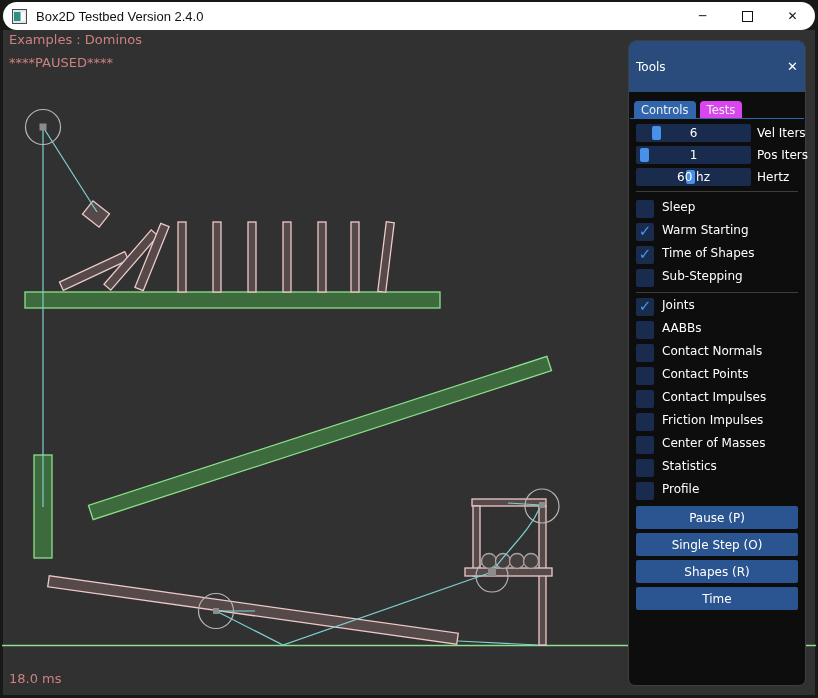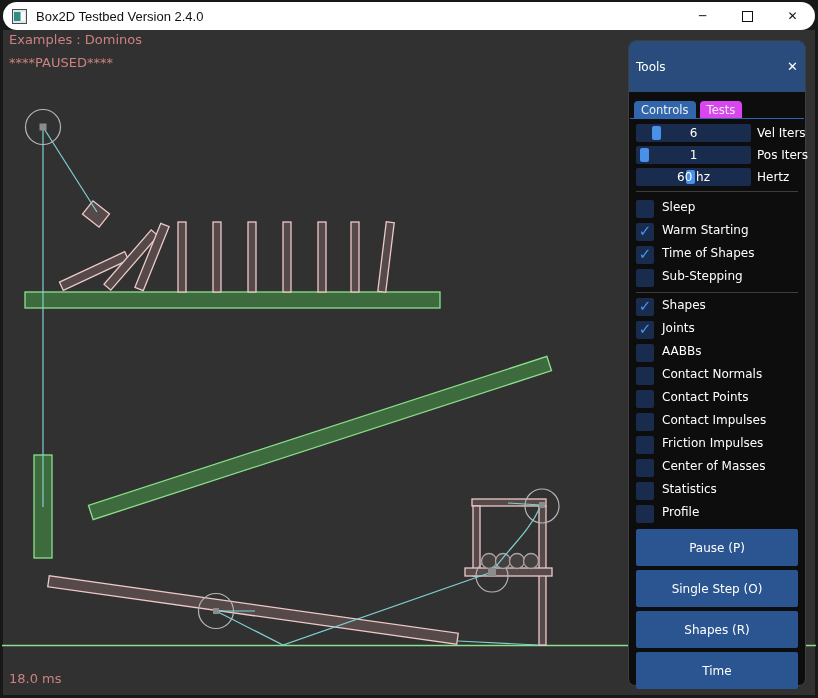--- a/index.html
+++ b/index.html
@@ -48,21 +48,21 @@
   .slider-value{position:absolute;inset:0;display:flex;align-items:center;justify-content:center;font-size:12px;}
   .ctl-label{font-size:12px;margin-left:6px;white-space:nowrap;text-align:right;}
   .sep{height:1px;background:#3d3d3d;margin:5px 0 8px 0;}
   .sep2{height:1px;background:#3d3d3d;margin:0 0 5px 0;}
   .cb-row{display:flex;height:18px;margin-bottom:5px;}
   .cb-box{width:18px;height:18px;background:#1a2c4e;border-radius:2px;position:relative;flex:none;}
   .cb-box.checked::after{content:"\2713";position:absolute;inset:-2px 0 0 0;display:flex;align-items:center;
                          justify-content:center;color:#4296fa;font-weight:700;font-size:15px;}
   .cb-label{margin-left:8px;font-size:12px;white-space:nowrap;}
   .btn-stack{margin-top:6px;}
-  .tb-btn{display:block;width:100%;height:37px;margin:0 0 4px 0;background:#2a5590;border:none;
+  .tb-btn{display:block;width:100%;height:23px;margin:0 0 4px 0;background:#2a5590;border:none;
           border-radius:2px;color:#fff;font-size:12px;font-family:"DejaVu Sans",sans-serif;padding:0;}
 </style>
 </head>
 <body>
 
 <div class="window">
 
   <div class="titlebar">
     <span class="app-icon"></span>
     <span class="title-text">Box2D Testbed Version 2.4.0</span>
@@ -174,24 +174,20 @@
       </div>
       <div class="cb-row">
         <span class="cb-box"></span>
         <span class="cb-label">Sub-Stepping</span>
       </div>
 
       <div class="sep2"></div>
 
       <div class="cb-row">
         <span class="cb-box checked"></span>
-        <span class="cb-label">Shapes</span>
-      </div>
-      <div class="cb-row">
-        <span class="cb-box checked"></span>
         <span class="cb-label">Joints</span>
       </div>
       <div class="cb-row">
         <span class="cb-box"></span>
         <span class="cb-label">AABBs</span>
       </div>
       <div class="cb-row">
         <span class="cb-box"></span>
         <span class="cb-label">Contact Normals</span>
       </div>

